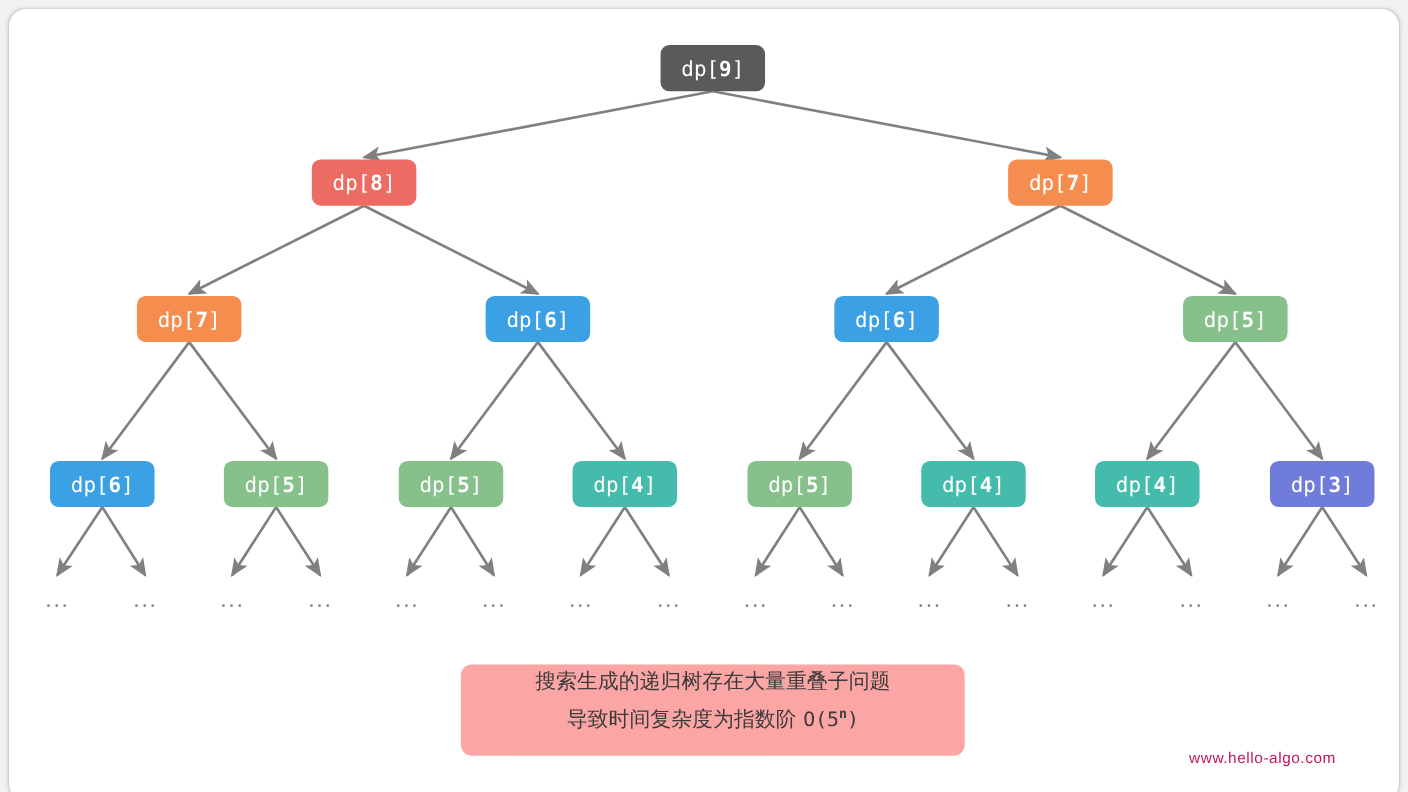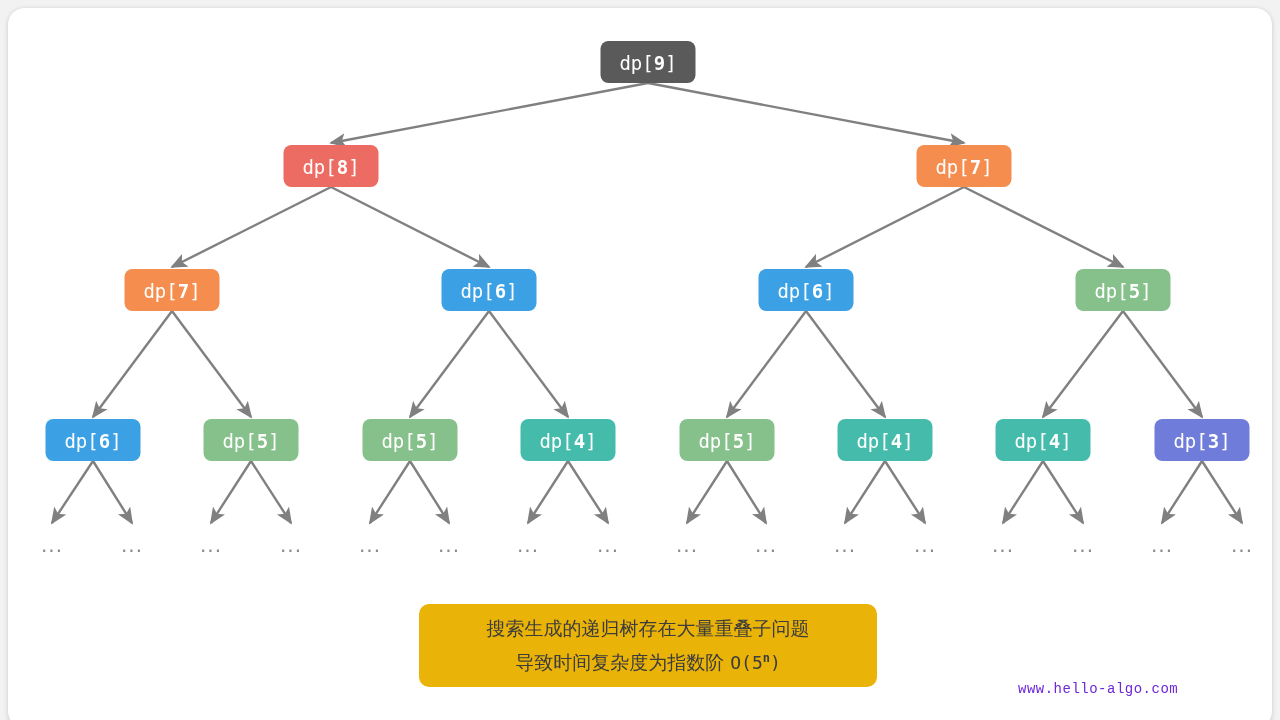--- a/index.html
+++ b/index.html
@@ -62,51 +62,50 @@
     text-anchor: middle;
     dominant-baseline: central;
     letter-spacing: 1px;
   }
   #caption-box {
     position: absolute;
     left: 411px;
     top: 596px;
     width: 458px;
     height: 83px;
-    background: #eab308;
+    background: #fca5a5;
     border-radius: 10px;
     display: flex;
     flex-direction: column;
     align-items: center;
-    justify-content: center;
   }
   .caption-line {
     font-family: "DejaVu Sans", sans-serif;
     font-size: 19px;
     color: #3c3c3c;
     line-height: 30px;
     white-space: nowrap;
   }
   .caption-line .mono {
     font-family: "DejaVu Sans Mono", monospace;
     font-size: 18px;
   }
   .caption-line sup {
     font-family: "DejaVu Sans Mono", monospace;
     font-size: 12px;
     font-weight: bold;
     vertical-align: super;
   }
   #watermark {
     position: absolute;
-    left: 1010px;
+    left: 1073px;
     top: 673px;
-    font-family: Liberation Mono, monospace;
+    font-family: Liberation Sans, sans-serif;
     font-size: 14px;
-    color: #6d28d9;
+    color: #be185d;
     letter-spacing: 0.5px;
     white-space: nowrap;
   }
 </style>
 </head>
 <body>
 
 <div id="canvas">
   <div id="card">
 

